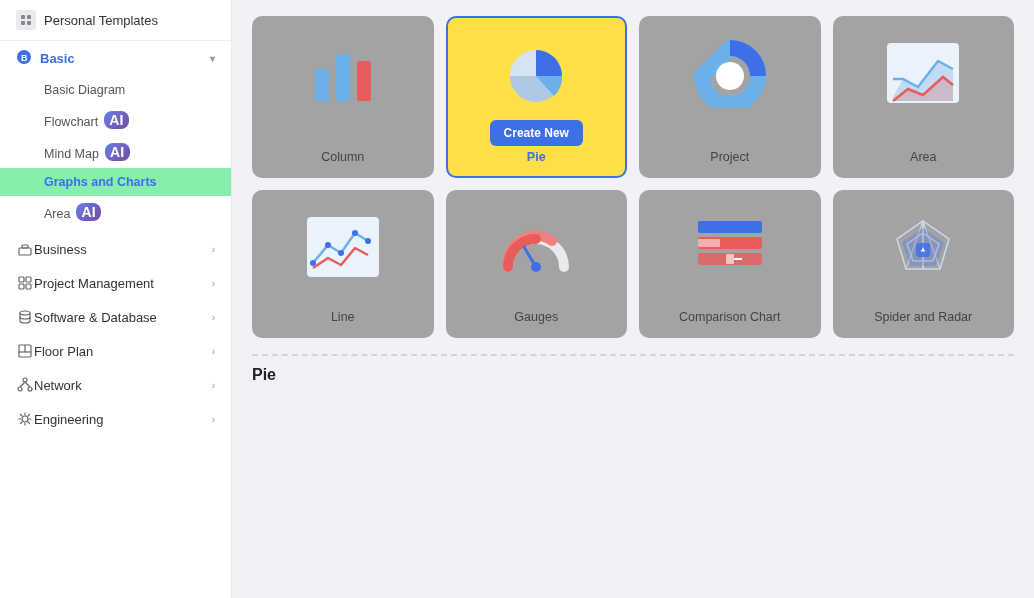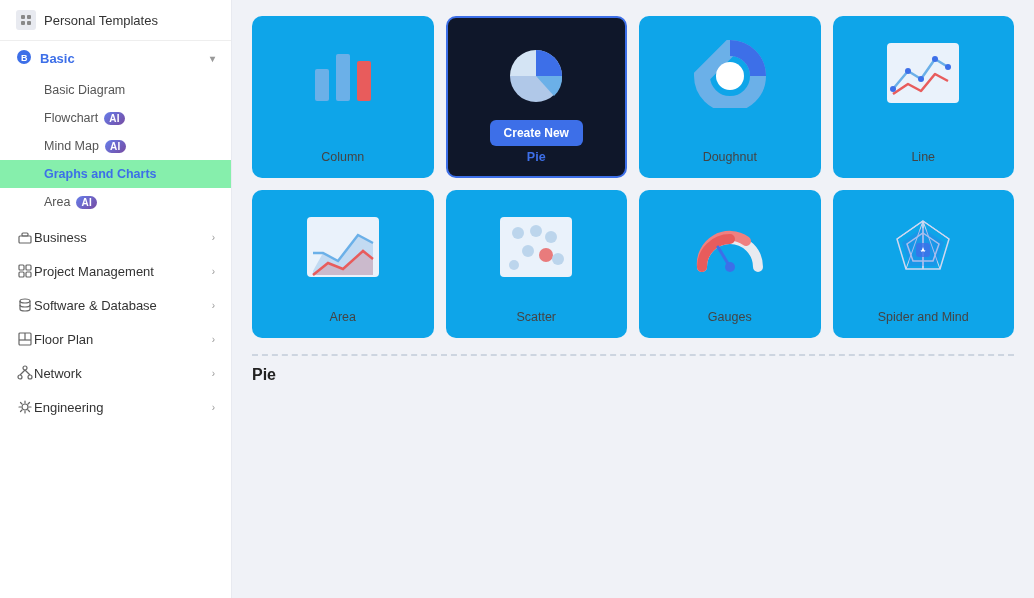--- a/index.html
+++ b/index.html
@@ -63,21 +63,21 @@
       gap: 6px;
     }
     .sidebar-sub-item.active {
       color: #3d6fe8;
       font-weight: 600;
       background: #86efac;
     }
     .ai-badge {
       background: linear-gradient(135deg, #667eea, #764ba2);
       color: #fff;
-      font-size: 10px;
+      font-size: 14px;
       font-weight: 700;
       padding: 1px 5px;
       border-radius: 8px;
       letter-spacing: 0.3px;
     }
     .basic-category {
       display: flex;
       align-items: center;
       padding: 8px 16px;
       cursor: pointer;
@@ -98,35 +98,35 @@
 
     
     .chart-grid {
       display: grid;
       grid-template-columns: repeat(4, 1fr);
       gap: 12px;
       margin-bottom: 16px;
     }
 
     .chart-card {
-      background: #0ea5e9;
+      background: #a3a3a3;
       border-radius: 10px;
       padding: 16px 10px 12px;
       display: flex;
       flex-direction: column;
       align-items: center;
       cursor: pointer;
       border: 2px solid transparent;
       transition: border-color 0.15s;
       min-height: 148px;
       justify-content: space-between;
     }
     .chart-card.selected {
       border-color: #3d6fe8;
-      background: #0f172a;
+      background: #fde047;
     }
 
     .chart-icon {
       width: 80px;
       height: 80px;
       display: flex;
       align-items: center;
       justify-content: center;
       position: relative;
     }
@@ -325,98 +325,97 @@
     </div>
 
     <div class="chart-card">
       <div class="chart-icon">
         <svg width="72" height="68" viewBox="0 0 72 68">
           <path d="M36 8 A28 28 0 1 1 8 36 Z" fill="none" stroke="#6bb0e8" stroke-width="16"></path>
           <path d="M36 8 A28 28 0 0 1 64 36" fill="none" stroke="#3d6fe8" stroke-width="16"></path>
           <circle cx="36" cy="36" r="14" fill="#fff"></circle>
         </svg>
       </div>
-      <span class="chart-label">Doughnut</span>
+      <span class="chart-label">Project</span>
+    </div>
+
+    <div class="chart-card">
+      <div class="chart-icon">
+        <svg width="80" height="70" viewBox="0 0 80 70">
+          <rect x="4" y="4" width="72" height="60" rx="4" fill="#eaf2fb"></rect>
+          <polygon points="10,58 20,40 35,48 55,22 70,30 70,62 10,62" fill="#b0d0ee" opacity="0.7"></polygon>
+          <polyline points="10,40 20,40 35,48 55,22 70,30" fill="none" stroke="#6bb0e8" stroke-width="2.5"></polyline>
+          <polygon points="10,62 25,50 40,56 60,38 70,46 70,62 10,62" fill="#e85c5c" opacity="0.25"></polygon>
+          <polyline points="10,62 25,50 40,56 60,38 70,46" fill="none" stroke="#e85c5c" stroke-width="2.5"></polyline>
+        </svg>
+      </div>
+      <span class="chart-label">Area</span>
     </div>
 
     <div class="chart-card">
       <div class="chart-icon">
         <svg width="80" height="70" viewBox="0 0 80 70">
           <rect x="4" y="4" width="72" height="60" rx="4" fill="#eaf2fb"></rect>
           <polyline points="10,50 25,32 38,40 52,20 65,28" fill="none" stroke="#6bb0e8" stroke-width="2.5" stroke-linejoin="round"></polyline>
           <polyline points="10,55 25,45 38,52 52,35 65,42" fill="none" stroke="#e85c5c" stroke-width="2.5" stroke-linejoin="round"></polyline>
           <circle cx="10" cy="50" r="3" fill="#3d6fe8"></circle>
           <circle cx="25" cy="32" r="3" fill="#3d6fe8"></circle>
           <circle cx="38" cy="40" r="3" fill="#3d6fe8"></circle>
           <circle cx="52" cy="20" r="3" fill="#3d6fe8"></circle>
           <circle cx="65" cy="28" r="3" fill="#3d6fe8"></circle>
         </svg>
       </div>
       <span class="chart-label">Line</span>
     </div>
 
-    <div class="chart-card">
-      <div class="chart-icon">
-        <svg width="80" height="70" viewBox="0 0 80 70">
-          <rect x="4" y="4" width="72" height="60" rx="4" fill="#eaf2fb"></rect>
-          <polygon points="10,58 20,40 35,48 55,22 70,30 70,62 10,62" fill="#b0d0ee" opacity="0.7"></polygon>
-          <polyline points="10,40 20,40 35,48 55,22 70,30" fill="none" stroke="#6bb0e8" stroke-width="2.5"></polyline>
-          <polygon points="10,62 25,50 40,56 60,38 70,46 70,62 10,62" fill="#e85c5c" opacity="0.25"></polygon>
-          <polyline points="10,62 25,50 40,56 60,38 70,46" fill="none" stroke="#e85c5c" stroke-width="2.5"></polyline>
-        </svg>
-      </div>
-      <span class="chart-label">Area</span>
-    </div>
-
-    <div class="chart-card">
-      <div class="chart-icon">
-        <svg width="80" height="70" viewBox="0 0 80 70">
-          <rect x="4" y="4" width="72" height="60" rx="4" fill="#eaf2fb"></rect>
-          <circle cx="22" cy="20" r="6" fill="#b0cde8" opacity="0.8"></circle>
-          <circle cx="40" cy="18" r="6" fill="#b0cde8" opacity="0.8"></circle>
-          <circle cx="55" cy="24" r="6" fill="#b0cde8" opacity="0.8"></circle>
-          <circle cx="32" cy="38" r="6" fill="#b0cde8" opacity="0.8"></circle>
-          <circle cx="50" cy="42" r="7" fill="#e85c5c" opacity="0.8"></circle>
-          <circle cx="62" cy="46" r="6" fill="#b0cde8" opacity="0.8"></circle>
-          <circle cx="18" cy="52" r="5" fill="#b0cde8" opacity="0.8"></circle>
-        </svg>
-      </div>
-      <span class="chart-label">Scatter</span>
-    </div>
 
 
     <div class="chart-card">
       <div class="chart-icon">
         <svg width="80" height="70" viewBox="0 0 80 70">
           <path d="M12 54 A28 28 0 0 1 68 54" fill="none" stroke="#e8eaf0" stroke-width="10" stroke-linecap="round"></path>
           <path d="M12 54 A28 28 0 0 1 56 28" fill="none" stroke="#f08080" stroke-width="10" stroke-linecap="round"></path>
           <path d="M12 54 A28 28 0 0 1 40 26" fill="none" stroke="#e85c5c" stroke-width="10" stroke-linecap="round"></path>
           <line x1="40" y1="54" x2="28" y2="34" stroke="#3d6fe8" stroke-width="3" stroke-linecap="round"></line>
           <circle cx="40" cy="54" r="5" fill="#3d6fe8"></circle>
         </svg>
       </div>
       <span class="chart-label">Gauges</span>
     </div>
 
+    <div class="chart-card">
+      <div class="chart-icon">
+        <svg width="80" height="70" viewBox="0 0 80 70">
+          <rect x="8" y="8" width="64" height="12" rx="2" fill="#3d6fe8"></rect>
+          <rect x="8" y="24" width="64" height="12" rx="2" fill="#e85c5c"></rect>
+          <rect x="8" y="26" width="22" height="8" rx="1" fill="#fff" opacity="0.5"></rect>
+          <polyline points="8,43 20,43" stroke="#6bb0e8" stroke-width="2"></polyline>
+          <rect x="8" y="40" width="64" height="12" rx="2" fill="#e85c5c" opacity="0.8"></rect>
+          <rect x="36" y="41" width="8" height="10" rx="1" fill="#fff" opacity="0.6"></rect>
+          <polyline points="44,46 52,46" stroke="#fff" stroke-width="2"></polyline>
+        </svg>
+      </div>
+      <span class="chart-label">Comparison Chart</span>
+    </div>
 
     <div class="chart-card">
       <div class="chart-icon">
         <svg width="80" height="70" viewBox="0 0 80 70">
           <polygon points="40,8 66,26 57,56 23,56 14,26" fill="none" stroke="#d0d8f0" stroke-width="1.5"></polygon>
           <polygon points="40,20 56,31 50,48 30,48 24,31" fill="none" stroke="#d0d8f0" stroke-width="1.5"></polygon>
           <polygon points="40,8 40,56 M40,8 66,26 M40,8 14,26 M66,26 23,56 M14,26 57,56" fill="none" stroke="#d0d8f0" stroke-width="1"></polygon>
           <line x1="40" y1="8" x2="40" y2="56" stroke="#d0d8f0" stroke-width="1"></line>
           <line x1="40" y1="8" x2="66" y2="26" stroke="#d0d8f0" stroke-width="1"></line>
           <line x1="40" y1="8" x2="14" y2="26" stroke="#d0d8f0" stroke-width="1"></line>
           <line x1="40" y1="8" x2="57" y2="56" stroke="#d0d8f0" stroke-width="1"></line>
           <line x1="40" y1="8" x2="23" y2="56" stroke="#d0d8f0" stroke-width="1"></line>
           <polygon points="40,16 60,30 52,52 28,52 20,30" fill="#3d6fe8" opacity="0.25" stroke="#3d6fe8" stroke-width="2"></polygon>
           <rect x="33" y="30" width="14" height="14" rx="3" fill="#3d6fe8" opacity="0.8"></rect>
           <polygon points="40,34 38,39 43,37 37,37 42,39" fill="#fff"></polygon>
         </svg>
       </div>
-      <span class="chart-label">Spider and Mind</span>
+      <span class="chart-label">Spider and Radar</span>
     </div>
   </div>
 
   <hr class="divider-dashed">
   <div class="section-label">Pie</div>
 </div>
 
 </body></html>

